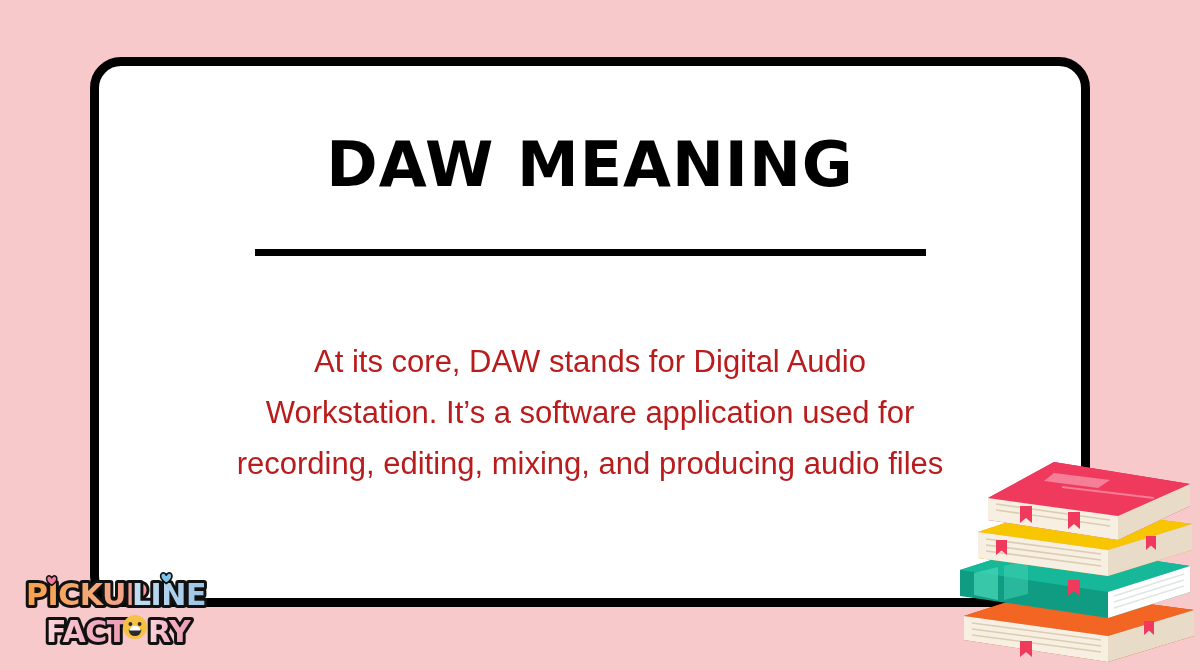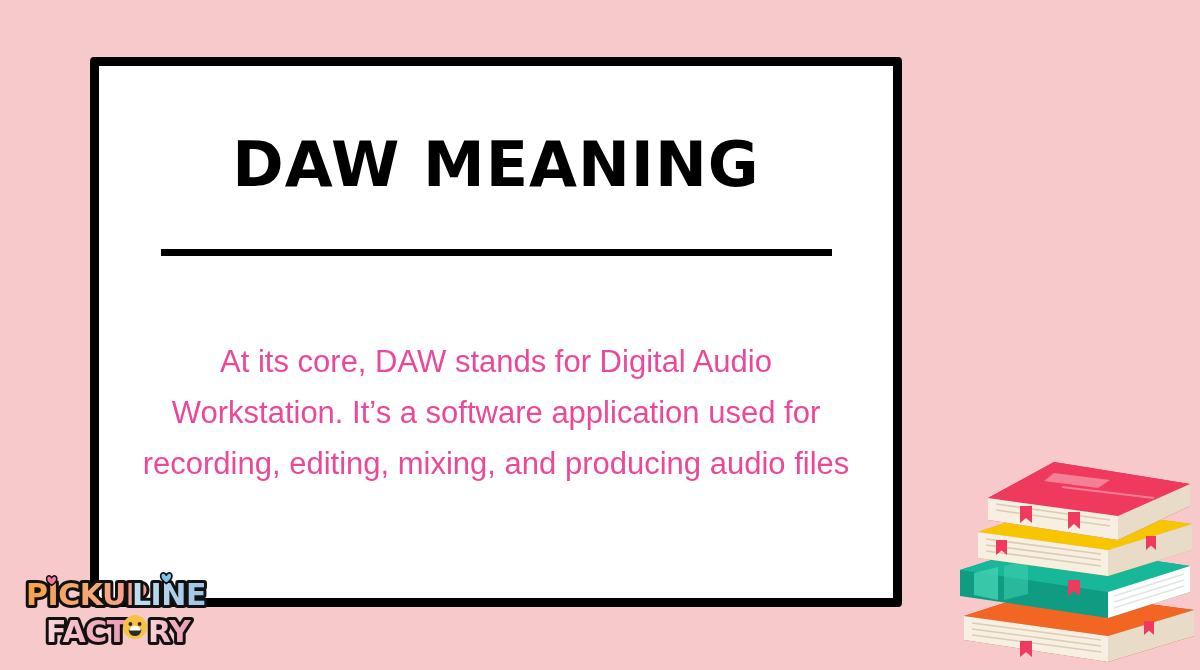--- a/index.html
+++ b/index.html
@@ -13,26 +13,26 @@
     font-family: "Liberation Sans", sans-serif;
     overflow: hidden;
     position: relative;
   }
 
   
   .card {
     position: absolute;
     left: 90px;
     top: 57px;
-    width: 812px;
+    width: 1000px;
     height: 550px;
     box-sizing: border-box;
     background: #ffffff;
     border: 9px solid #000000;
-    border-radius: 4px;
+    border-radius: 31px;
     z-index: 2;
   }
 
   
   .title {
     position: absolute;
     left: 0;
     right: 0;
     top: 68px;
     text-align: center;
@@ -65,21 +65,21 @@
     position: absolute;
     left: 50%;
     transform: translateX(-50%);
     top: 270px;
     width: 720px;
     text-align: center;
     font-family: "Liberation Sans", sans-serif;
     font-weight: 400;
     font-size: 31px;
     line-height: 51px;
-    color: #ec4899;
+    color: #b91c1c;
   }
 
   
   .logo {
     position: absolute;
     left: 20px;
     bottom: 18px;
     width: 220px;
     height: 92px;
     z-index: 4;

